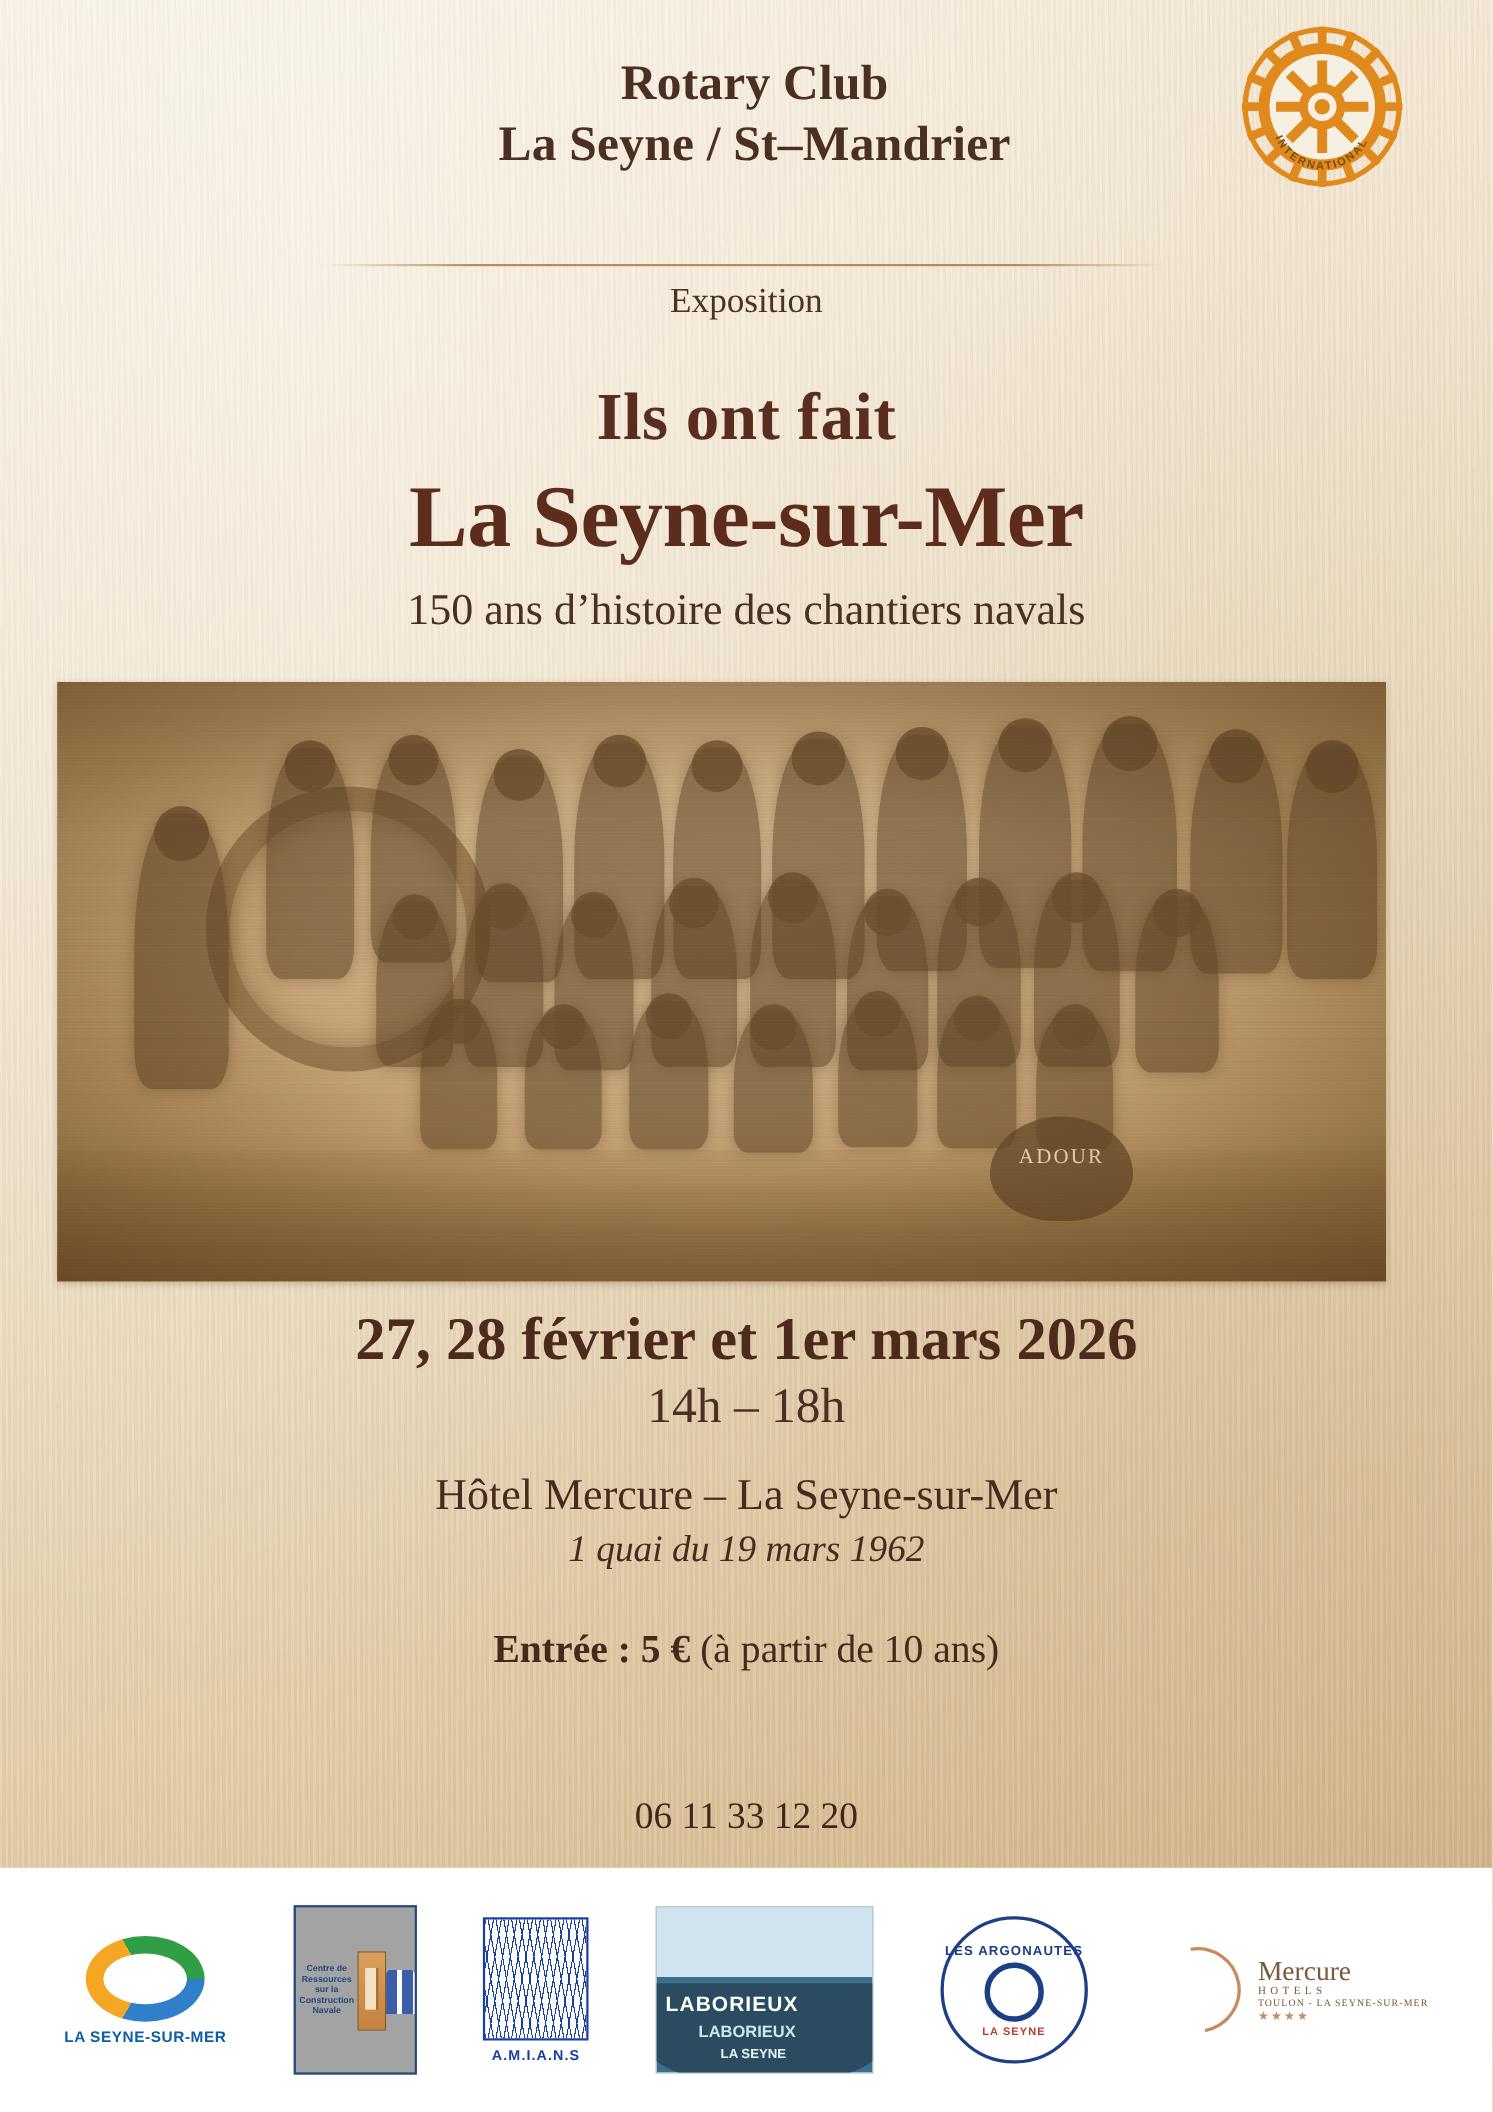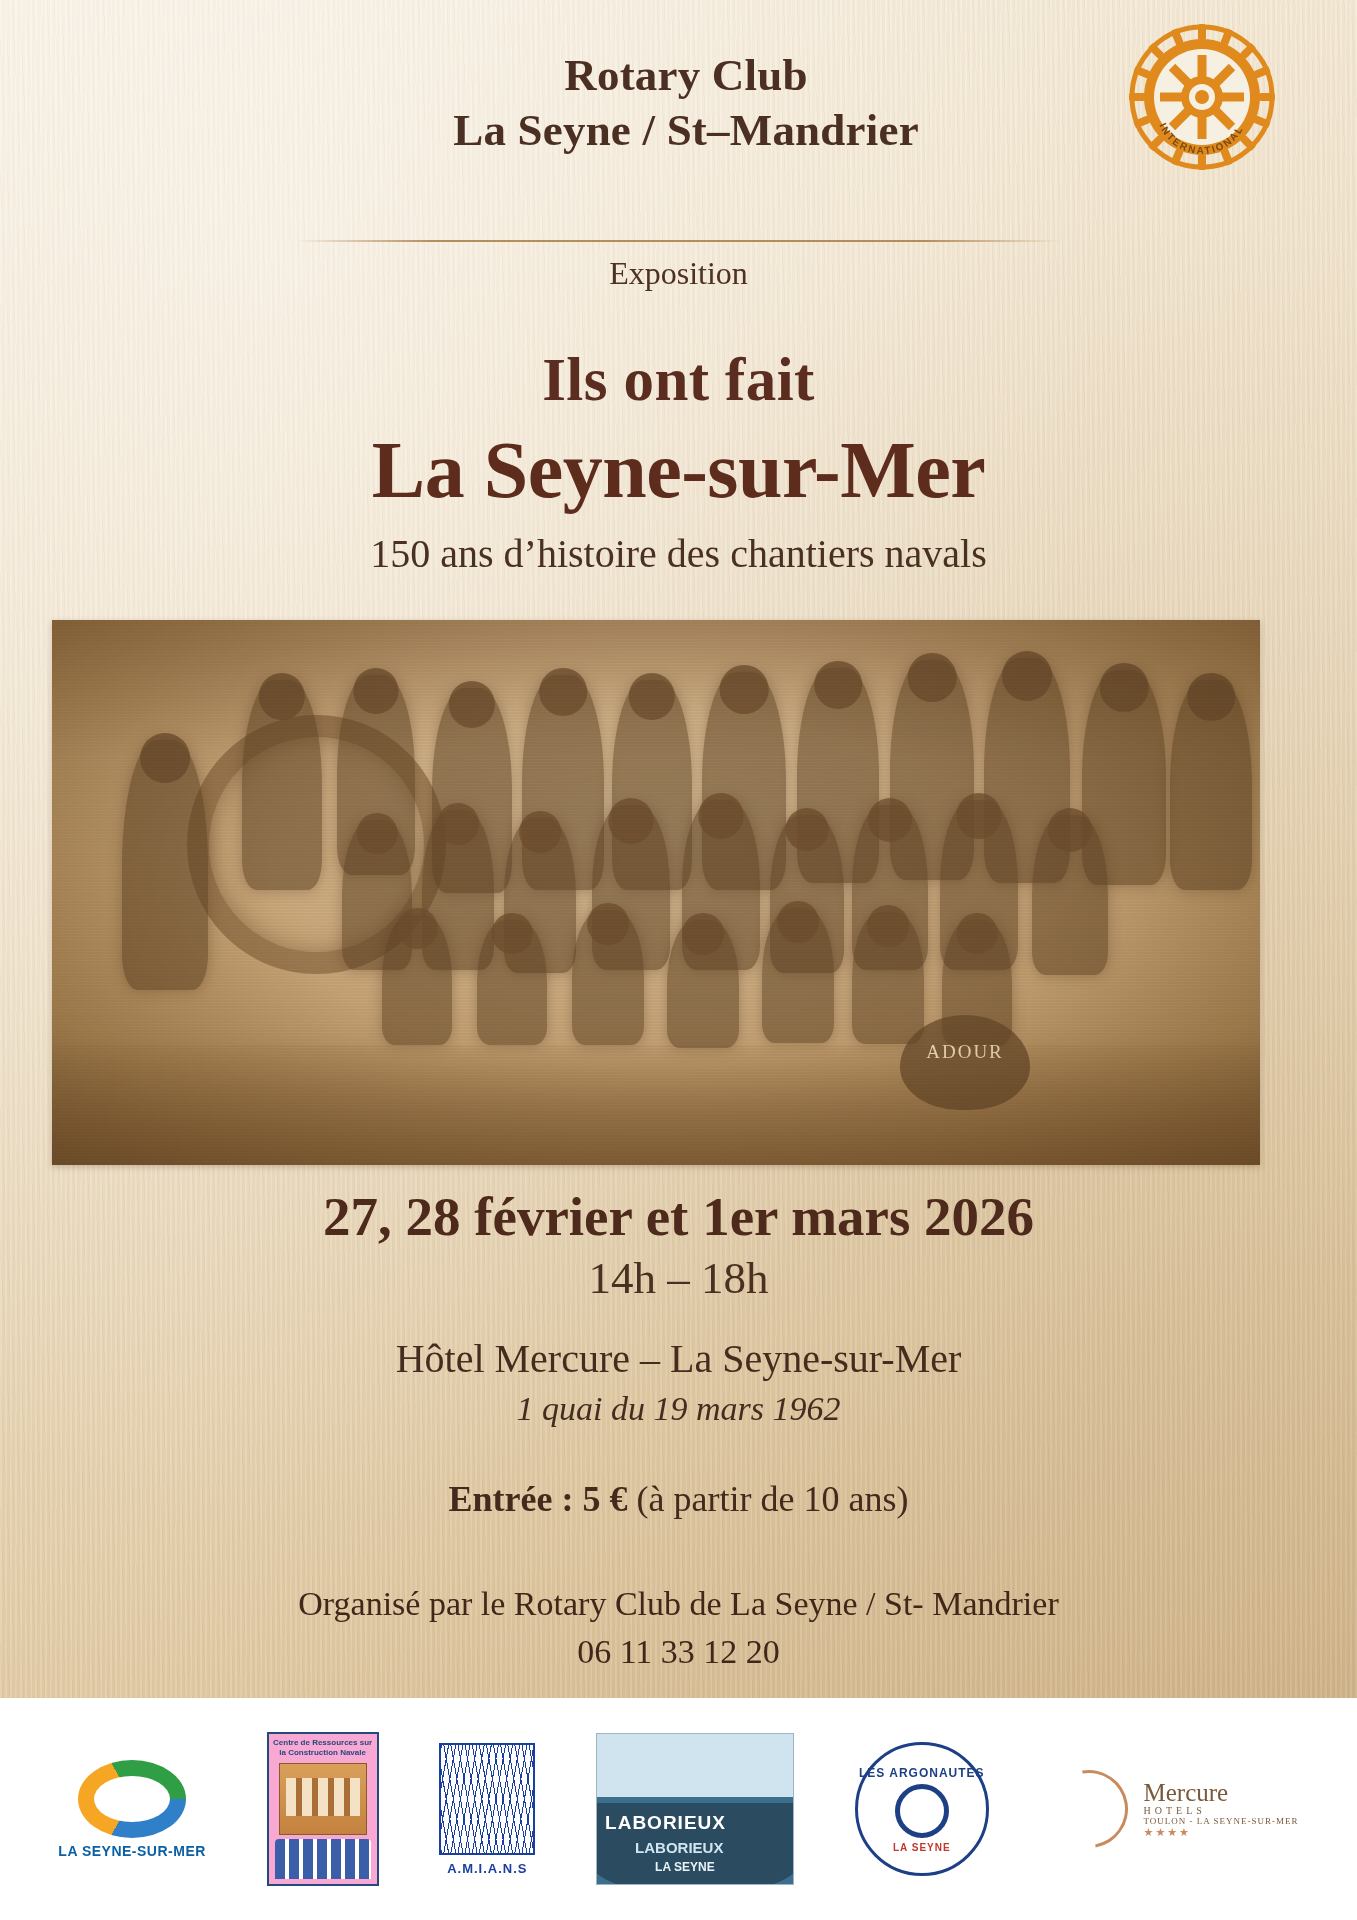--- a/index.html
+++ b/index.html
@@ -224,22 +224,22 @@
   .sp-mb .row{display:flex;align-items:center;gap:8px;}
   .sp-mb .t1{font-size:21px;font-weight:700;color:#1d1d1d;line-height:1.05;text-align:left;}
   .sp-mb .t2{font-size:10px;color:#555;text-align:right;}
   .sp-sillages{
     border:2px solid #1f4f9c;padding:6px 14px;margin-top:10px;
     font-family:"Liberation Serif", serif;
   }
   .sp-sillages .big{font-size:30px;color:#1f4f9c;font-weight:700;line-height:1;}
   .sp-sillages .small{font-size:11px;color:#1f4f9c;letter-spacing:3px;}
   .sp-crcn .card{
-    width:108px;height:150px;border:2px solid #24497e;background:#f9a8d4;
-    display:flex;flex-direction:column;align-items:center;
+    width:108px;height:150px;border:2px solid #24497e;background:#a3a3a3;
+    display:flex;flex-direction:row;align-items:center;
     overflow:hidden;
   }
   .sp-crcn .hdr{font-size:8px;color:#24497e;font-weight:700;line-height:1.2;padding:4px 3px;text-align:center;}
   .sp-crcn .bld{
     width:86px;height:70px;margin-top:2px;
     background:linear-gradient(#d9a05b,#c4823f);
     border:1px solid #8a5a25;
     position:relative;
   }
   .sp-crcn .bld::after{
@@ -418,21 +418,20 @@
     </div>
   </div>
 
   <div class="dates">27, 28 février et 1er mars 2026</div>
   <div class="hours">14h – 18h</div>
   <div class="venue">Hôtel Mercure – La Seyne-sur-Mer</div>
   <div class="address">1 quai du 19 mars 1962</div>
   <div class="price">
     <b>Entrée : 5 €</b><span> (à partir de 10 ans)</span>
   </div>
-  <div class="organiser">Organisé par le Rotary Club de La Seyne / St- Mandrier</div>
   <div class="phone">06 11 33 12 20</div>
 
   <div class="sponsors">
 
     <div class="sp sp-seyne">
       <div class="mark"></div>
       <div class="cap">LA SEYNE-SUR-MER</div>
     </div>
 
 

